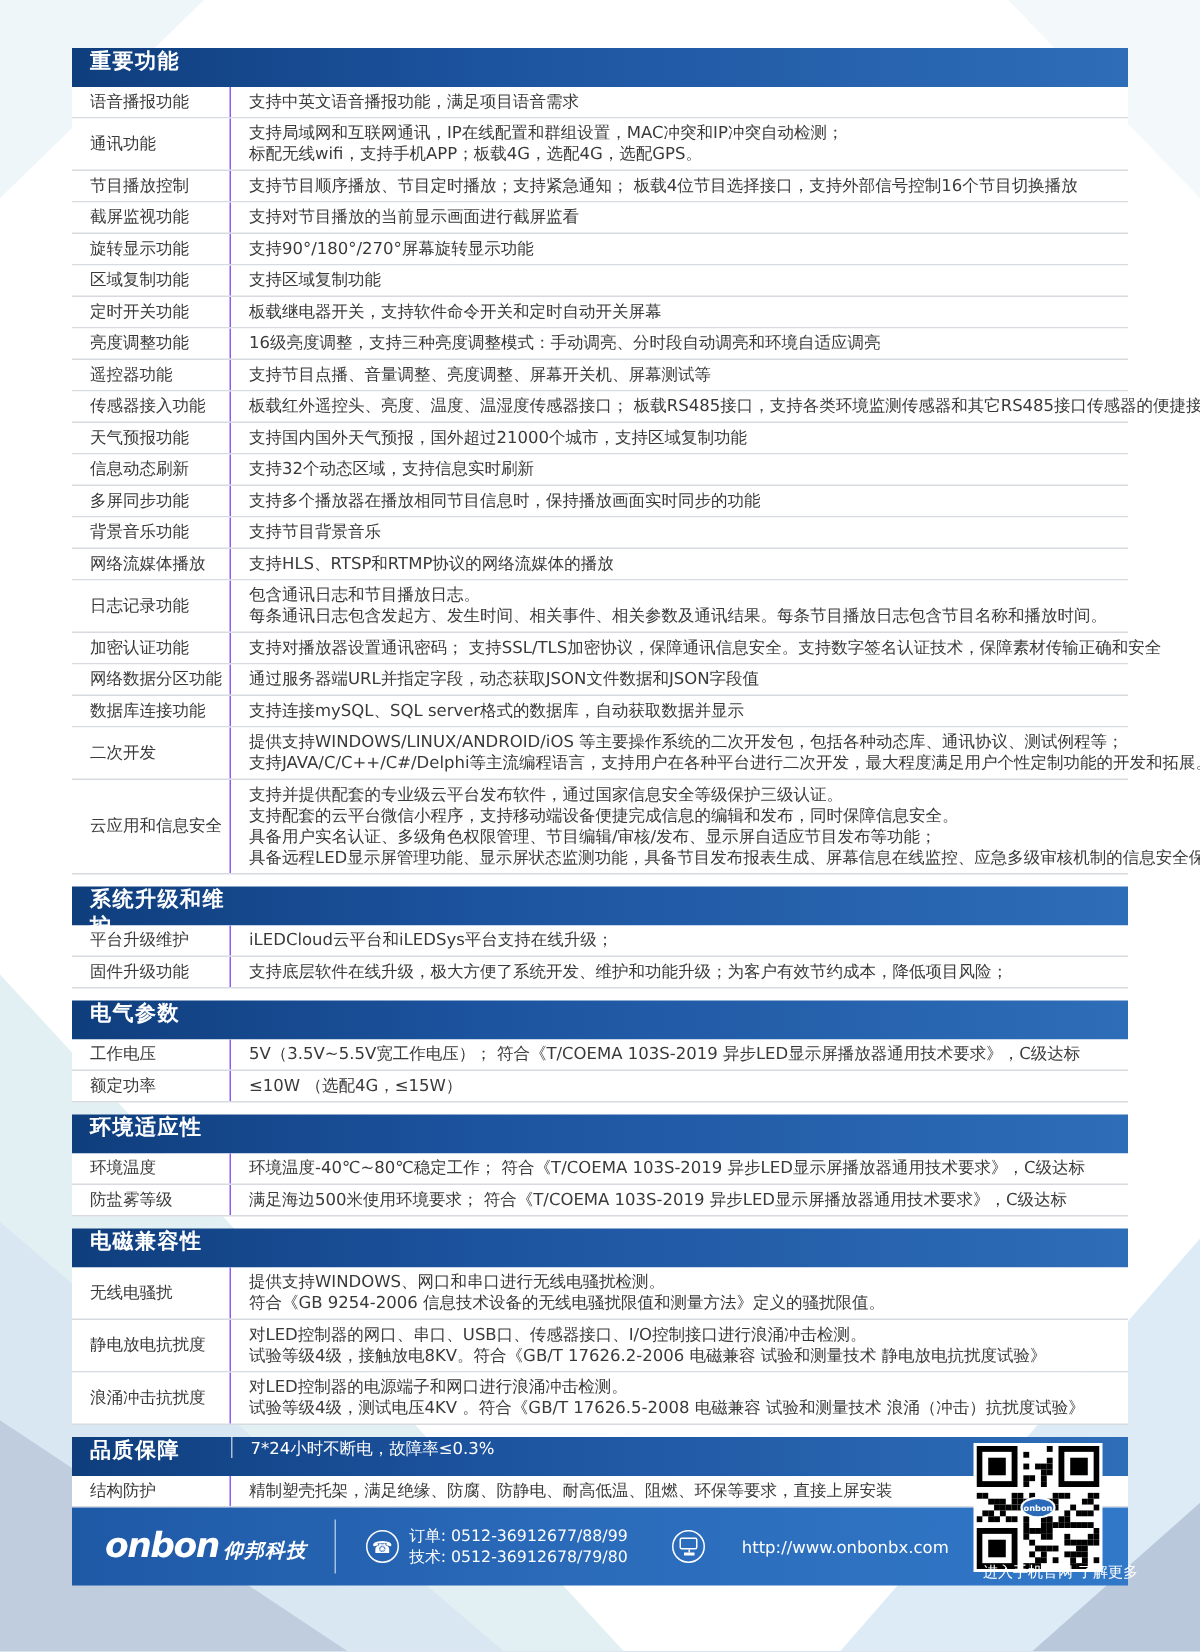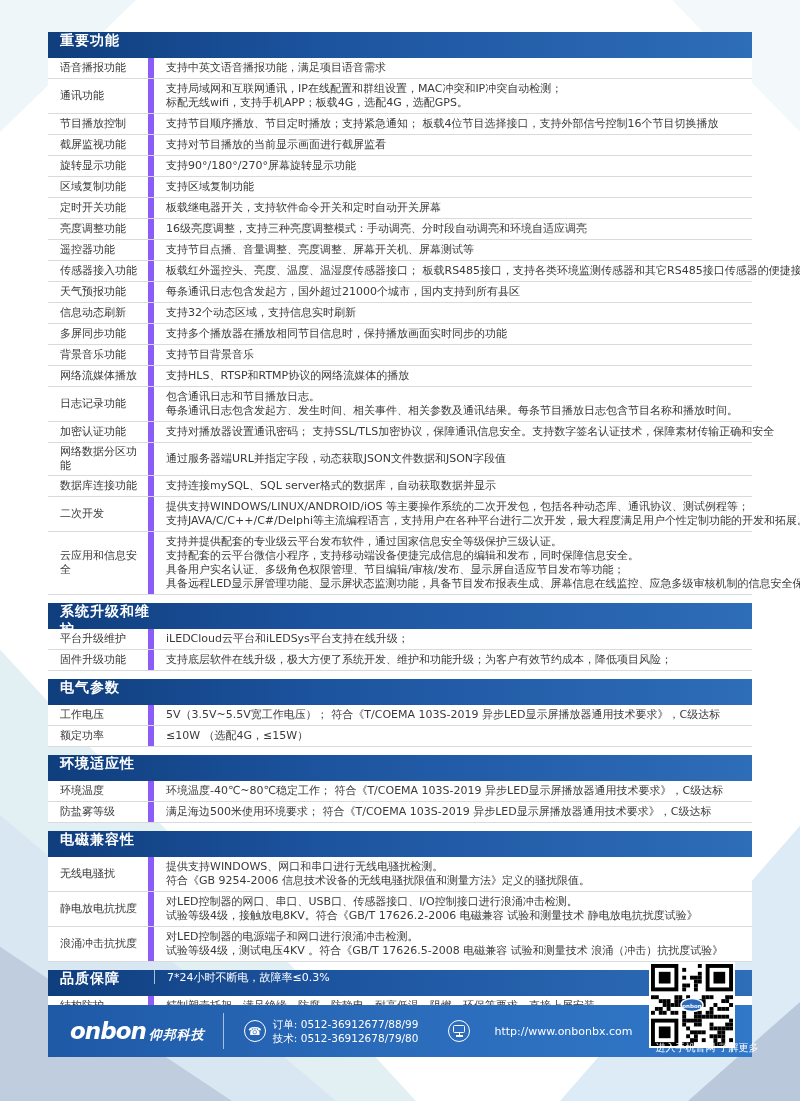--- a/index.html
+++ b/index.html
@@ -26,21 +26,21 @@
     height:26px;display:flex;
     background:linear-gradient(90deg,#0f3e7d 0%,#1d54a0 40%,#2e6db8 100%);
     color:#fff;
   }
   .sec-title{font-size:14px;font-weight:bold;padding-left:12px;letter-spacing:1px;width:94px;flex:0 0 auto;}
   .sec-sep{width:1px;height:14px;background:rgba(255,255,255,.65);margin:0 12px 0 0;flex:0 0 auto;}
   .sec-note{font-size:11px;color:#fff;}
   .row{display:flex;align-items:center;background:#fff;border-bottom:1px solid #d7dbe0;}
   .cell{font-size:11px;color:#3a3a3a;line-height:14px;box-sizing:border-box;}
   .cell.label{width:106px;flex:0 0 auto;align-self:stretch;display:flex;align-items:center;
-    padding:2px 4px 2px 12px;border-right:6px solid #8b5cf6;}
+    padding:2px 4px 2px 12px;border-right:1px solid #8b5cf6;}
   .cell.value{flex:1;padding:3px 10px 3px 12px;min-height:14px;}
   .row.single{min-height:19px;}
   .line{white-space:nowrap;overflow:hidden;}
   
   .footer{
     position:absolute;left:48px;top:1005px;width:704px;height:52px;z-index:3;
     background:linear-gradient(90deg,#1e59a6 0%,#2a6ab9 45%,#3178c8 100%);
     display:flex;align-items:center;color:#fff;padding-left:22px;box-sizing:border-box;
   }
   .logo{display:flex;align-items:baseline;}
@@ -139,21 +139,21 @@
       </div>
       <div class="row single">
         <div class="cell label">传感器接入功能</div>
         <div class="cell value">
           <div class="line">板载红外遥控头、亮度、温度、温湿度传感器接口； 板载RS485接口，支持各类环境监测传感器和其它RS485接口传感器的便捷接入</div>
         </div>
       </div>
       <div class="row single">
         <div class="cell label">天气预报功能</div>
         <div class="cell value">
-          <div class="line">每条通讯日志包含发起方，国外超过21000个城市，国内支持到所有县区</div>
+          <div class="line">支持国内国外天气预报，国外超过21000个城市，支持区域复制功能</div>
         </div>
       </div>
       <div class="row single">
         <div class="cell label">信息动态刷新</div>
         <div class="cell value">
           <div class="line">支持32个动态区域，支持信息实时刷新</div>
         </div>
       </div>
       <div class="row single">
         <div class="cell label">多屏同步功能</div>

